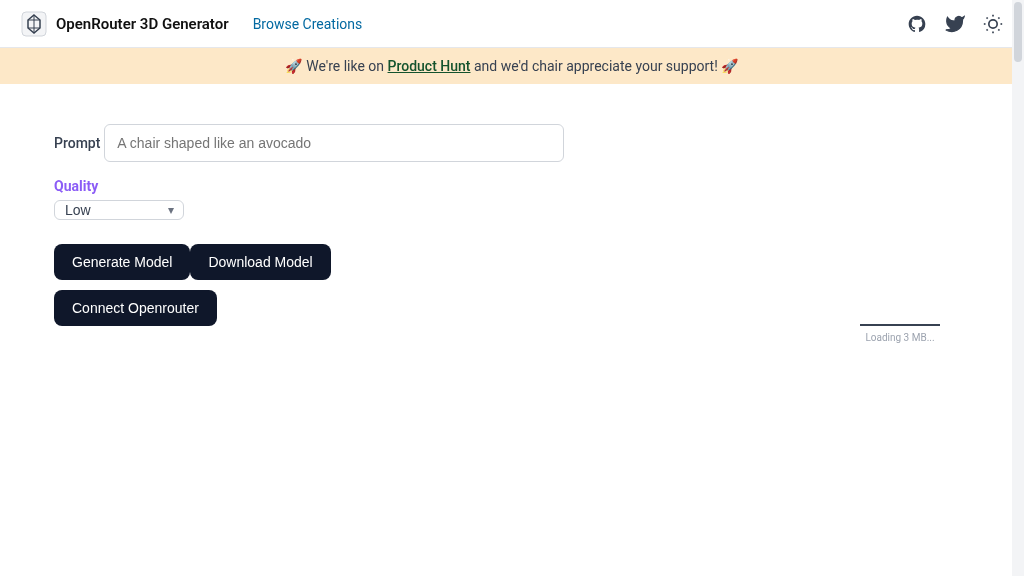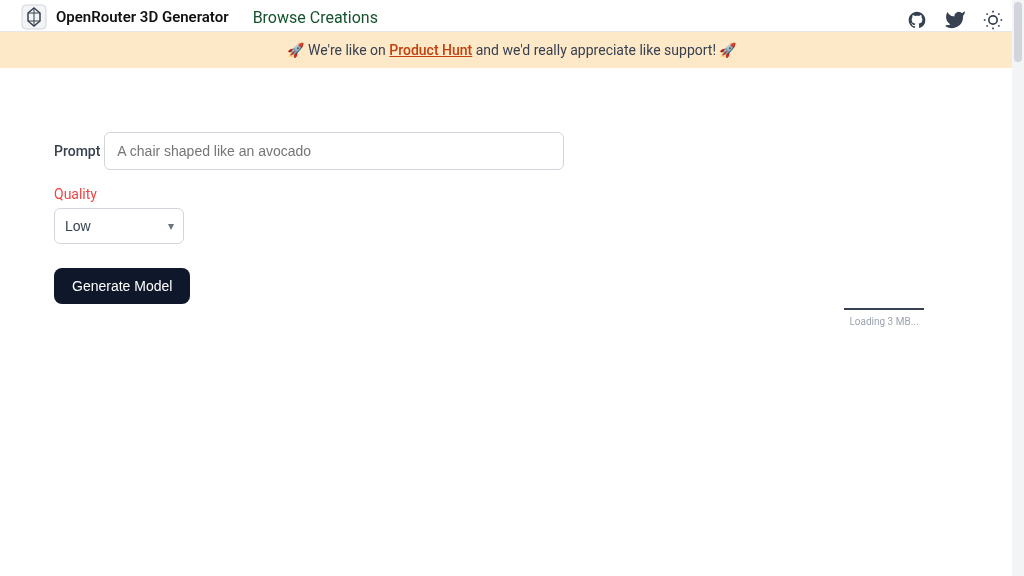--- a/index.html
+++ b/index.html
@@ -14,24 +14,24 @@
       color: #111;
       width: 1024px;
       height: 576px;
       overflow: hidden;
       position: relative;
     }
 
     
     .header {
       display: flex;
-      align-items: flex-end;
+      align-items: center;
       justify-content: space-between;
       padding: 0 20px;
-      height: 32px;
+      height: 48px;
       border-bottom: 1px solid #e5e7eb;
       background: #fff;
     }
 
     .header-left {
       display: flex;
       align-items: center;
       gap: 24px;
     }
 
@@ -46,22 +46,22 @@
       height: 28px;
     }
 
     .logo-text {
       font-size: 15px;
       font-weight: 600;
       color: #111;
     }
 
     .nav-link {
-      font-size: 16px;
-      color: #14532d;
+      font-size: 14px;
+      color: #0369a1;
       text-decoration: none;
       cursor: pointer;
     }
 
     .header-right {
       display: flex;
       align-items: center;
       gap: 16px;
     }
 
@@ -78,28 +78,28 @@
     
     .banner {
       background: #fde8c8;
       text-align: center;
       padding: 10px 20px;
       font-size: 14px;
       color: #374151;
     }
 
     .banner a {
-      color: #c2410c;
+      color: #14532d;
       text-decoration: underline;
       font-weight: 500;
     }
 
     
     .main {
-      padding: 64px 54px;
+      padding: 40px 54px;
       position: relative;
     }
 
     .prompt-label {
       font-size: 14px;
       font-weight: 500;
       color: #374151;
       margin-bottom: 6px;
     }
 
@@ -110,34 +110,34 @@
       border-radius: 6px;
       padding: 0 12px;
       font-size: 14px;
       color: #6b7280;
       outline: none;
       background: #fff;
     }
 
     .quality-label {
       font-size: 14px;
-      font-weight: 400;
-      color: #ef4444;
+      font-weight: 700;
+      color: #8b5cf6;
       margin-top: 16px;
       margin-bottom: 6px;
     }
 
     .select-wrapper {
       position: relative;
       display: inline-block;
     }
 
     .select-wrapper select {
       width: 130px;
-      height: 36px;
+      height: 20px;
       border: 1px solid #d1d5db;
       border-radius: 6px;
       padding: 0 32px 0 10px;
       font-size: 14px;
       color: #374151;
       background: #fff;
       appearance: none;
       -webkit-appearance: none;
       cursor: pointer;
       outline: none;
@@ -172,21 +172,21 @@
       white-space: nowrap;
     }
 
     .buttons-row-2 {
       margin-top: 10px;
     }
 
     
     .loading-area {
       position: absolute;
-      right: 100px;
+      right: 84px;
       top: 240px;
       display: flex;
       flex-direction: column;
       align-items: center;
       gap: 6px;
     }
 
     .loading-line {
       width: 80px;
       height: 2px;
@@ -262,21 +262,21 @@
         <line x1="1" y1="12" x2="3" y2="12"></line>
         <line x1="21" y1="12" x2="23" y2="12"></line>
         <line x1="4.22" y1="19.78" x2="5.64" y2="18.36"></line>
         <line x1="18.36" y1="5.64" x2="19.78" y2="4.22"></line>
       </svg>
     </span>
   </div>
 </header>
 
 <div class="banner">
-  <span>🚀 We're like on </span><a href="#">Product Hunt</a><span> and we'd really appreciate like support! 🚀</span>
+  <span>🚀 We're like on </span><a href="#">Product Hunt</a><span> and we'd chair appreciate your support! 🚀</span>
 </div>
 
 <main class="main">
   
   <label class="prompt-label">Prompt</label>
   <input class="prompt-input" type="text" value="" placeholder="A chair shaped like an avocado" style="">
 
   
   <div class="quality-label">Quality</div>
   <div class="select-wrapper">
@@ -284,23 +284,27 @@
       <option>Low</option>
       <option>Medium</option>
       <option>High</option>
     </select>
     <span class="select-chevron">▾</span>
   </div>
 
   
   <div class="buttons-row">
     <button class="btn-dark">Generate Model</button>
-  </div>
-
-  
+    <button class="btn-dark">Download Model</button>
+  </div>
+
+  
+  <div class="buttons-row buttons-row-2">
+    <button class="btn-dark">Connect Openrouter</button>
+  </div>
 
   
   <div class="loading-area">
     <div class="loading-line"></div>
     <span class="loading-text">Loading 3 MB...</span>
   </div>
 </main>
 
 <div class="scrollbar">
   <div class="scrollbar-thumb"></div>

